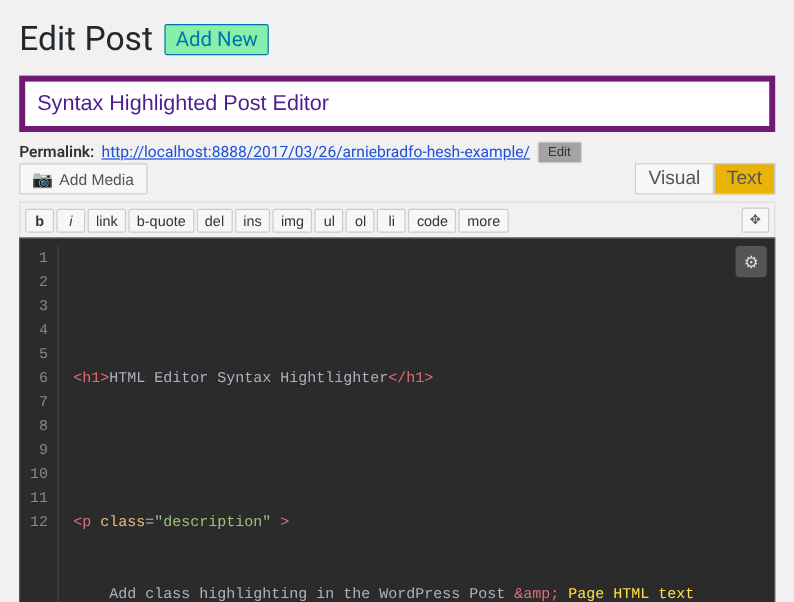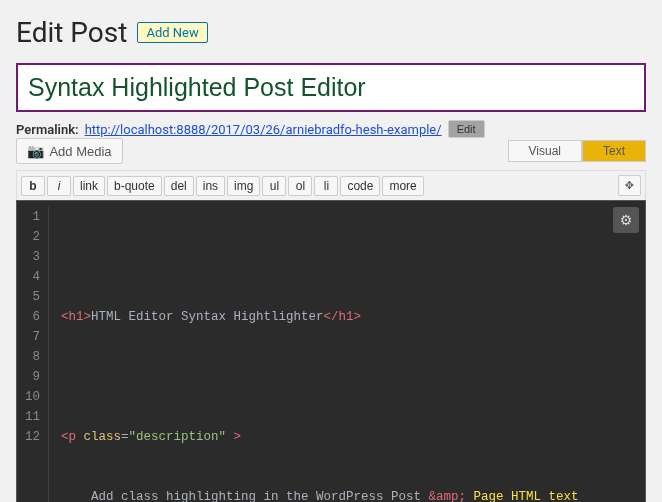--- a/index.html
+++ b/index.html
@@ -19,37 +19,37 @@
       gap: 10px;
       margin-bottom: 14px;
     }
     .page-title {
       font-size: 28px;
       font-weight: 400;
       color: #23282d;
     }
     .add-new-btn {
       border: 1px solid #0073aa;
-      background: #fef9c3;
+      background: #86efac;
       color: #0073aa;
       padding: 2px 8px;
-      font-size: 13px;
+      font-size: 17px;
       border-radius: 2px;
       cursor: pointer;
       text-decoration: none;
     }
     .post-title-input {
       width: 100%;
-      font-size: 25px;
+      font-size: 18px;
       padding: 8px 10px;
-      border: 2px solid #701a75;
+      border: 5px solid #701a75;
       background: #fff;
       margin-bottom: 8px;
       outline: none;
-      color: #14532d;
+      color: #4c1d95;
     }
     .permalink-row {
       display: flex;
       align-items: center;
       gap: 6px;
       margin-bottom: 0;
       font-size: 13px;
     }
     .permalink-label {
       font-weight: 600;
@@ -84,22 +84,22 @@
       cursor: pointer;
       color: #555;
       border-radius: 2px;
     }
     .view-toggle {
       display: flex;
     }
     .view-btn {
       border: 1px solid #ccc;
       background: #f7f7f7;
-      padding: 3px 20px;
-      font-size: 12px;
+      padding: 3px 10px;
+      font-size: 16px;
       cursor: pointer;
       color: #555;
     }
     .view-btn.active {
       background: #eab308;
       font-weight: 400;
     }
     .format-bar {
       display: flex;
       align-items: center;

